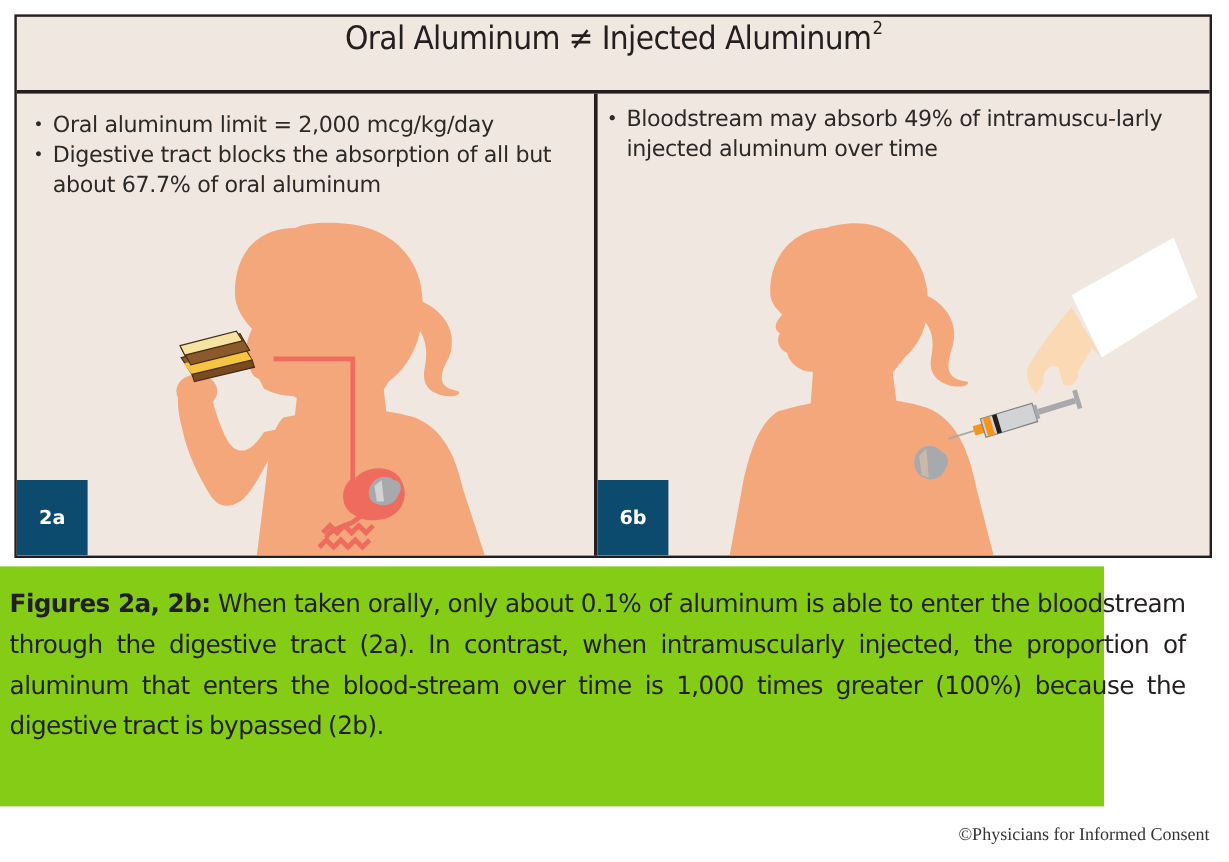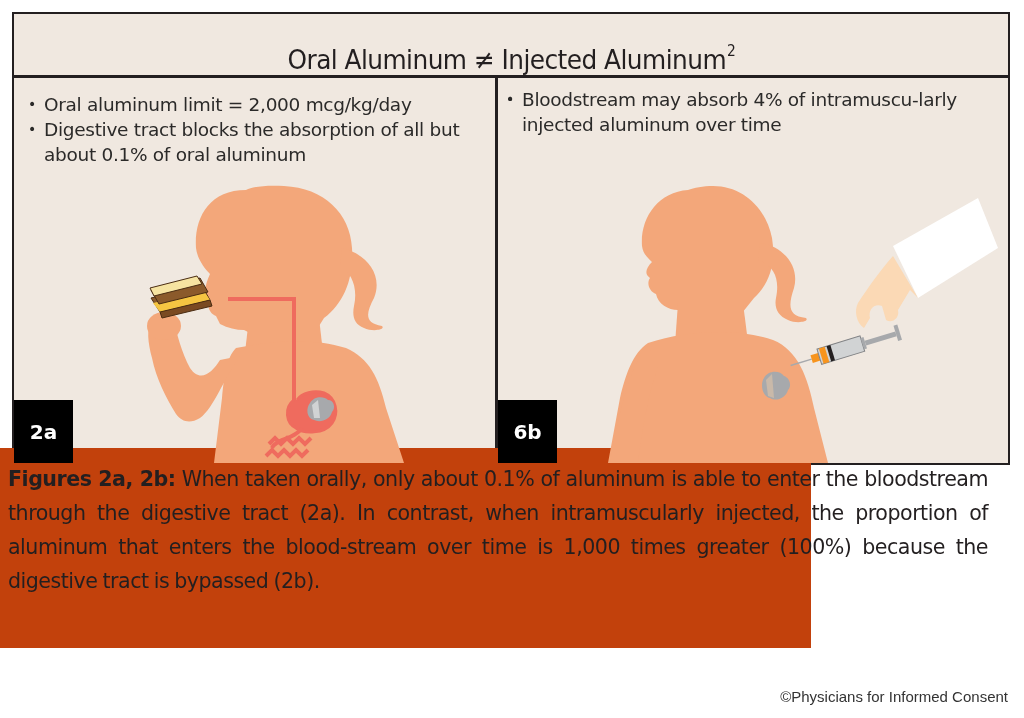--- a/index.html
+++ b/index.html
@@ -7,21 +7,21 @@
     width: 1024px; height: 718px; background: #ffffff;
     position: relative; overflow: hidden;
     font-family: "Liberation Sans", sans-serif;
   }
   .figure-box {
     position: absolute; left: 12px; top: 12px; width: 994px; height: 449px;
     border: 2px solid #231f20; background: #f0e8e0; box-sizing: content-box;
   }
   .figure-header {
     position: absolute; left: 0; top: 0; width: 994px; height: 61px;
-    border-bottom: 3px solid #231f20; display: flex; align-items: flex-end; justify-content: center;
+    border-bottom: 3px solid #231f20; display: flex; align-items: flex-start; justify-content: center;
   }
   .figure-title {
     font-family: "DejaVu Sans", sans-serif; font-size: 27px; color: #231f20;
     letter-spacing: -0.6px; transform: scaleX(0.92); white-space: nowrap;
   }
   .figure-title sup { font-size: 15px; vertical-align: 13px; margin-left: 1px; }
   .panel {
     position: absolute; top: 64px; height: 385px; overflow: hidden;
   }
   .panel-a { left: 0; width: 481px; border-right: 3px solid #231f20; }
@@ -32,51 +32,51 @@
     letter-spacing: -0.3px; z-index: 3;
   }
   .panel-a .bullets { left: 12px; top: 14px; width: 470px; }
   .panel-b .bullets { left: 6px; top: 9px; width: 505px; }
   .bullets li { position: relative; padding-left: 18px; }
   .bullets li .dot {
     position: absolute; left: 2px; top: 0; font-size: 14px;
   }
   .badge {
     position: absolute; bottom: 0; left: 0; width: 59px; height: 63px;
-    background: #000000; color: #ffffff; display: flex; align-items: center; justify-content: center;
-    font-family: "DejaVu Sans", sans-serif; font-weight: bold; font-size: 20px; z-index: 4;
+    background: #0c4a6e; color: #ffffff; display: flex; align-items: center; justify-content: center;
+    font-family: "DejaVu Sans", sans-serif; font-weight: bold; font-size: 16px; z-index: 4;
   }
   .illus { position: absolute; left: 0; top: 0; z-index: 1; }
   .caption {
-    position: absolute; left: 0; top: 448px; width: 811px; height: 200px; background: #c2410c;
+    position: absolute; left: 0; top: 472px; width: 920px; height: 200px; background: #84cc16;
   }
   .caption-text {
     position: absolute; left: 8px; top: 14px; width: 1000px; margin: 0;
     font-family: "DejaVu Sans", sans-serif; font-size: 21px; line-height: 34px; color: #231f20;
     text-align: justify; letter-spacing: -0.5px; word-spacing: -1px;
     transform: scaleX(0.98); transform-origin: left top;
   }
   .caption-text b { font-weight: bold; }
   .copyright {
     position: absolute; right: 16px; top: 688px;
-    font-family: Liberation Sans, sans-serif; font-size: 15px; color: #333333;
+    font-family: Liberation Serif, serif; font-size: 15px; color: #333333;
   }
 </style>
 </head>
 <body>
 
 <div class="figure-box">
   <div class="figure-header">
     <div class="figure-title"><span>Oral Aluminum ≠ Injected Aluminum</span><sup>2</sup></div>
   </div>
 
   <div class="panel panel-a">
     <ul class="bullets">
       <li><span class="dot">•</span><span>Oral aluminum limit = 2,000 mcg/kg/day</span></li>
-      <li><span class="dot">•</span><span>Digestive tract blocks the absorption of all but about 0.1% of oral aluminum</span></li>
+      <li><span class="dot">•</span><span>Digestive tract blocks the absorption of all but about 67.7% of oral aluminum</span></li>
     </ul>
     <svg class="illus" width="481" height="385" viewBox="0 0 481 385">
 
       <g fill="#f3a77a">
 
         <path d="M232 112 C 195 112, 180 140, 182 170 C 183 180, 190 190, 196 196 C 192 205, 188 215, 196 222 C 192 228, 196 236, 202 238 L 206 246 C 214 250, 222 252, 230 252 L 238 256 L 300 256 L 310 240 C 330 225, 340 200, 338 170 C 336 135, 310 110, 270 108 C 255 107, 240 108, 232 112 Z"></path>
 
         <path d="M328 170 C 350 175, 370 195, 360 220 C 352 235, 350 245, 368 248 C 372 252, 358 254, 350 250 C 340 246, 338 238, 340 228 C 344 210, 338 195, 326 188 Z"></path>
 
         <path d="M235 240 L 305 240 L 312 300 L 228 300 Z"></path>
@@ -108,21 +108,21 @@
         <path d="M136 210 L 183 198 L 188 206 L 140 218 Z" fill="#f6e3a1" stroke="#4a2c12" stroke-width="1"></path>
         <path d="M146 234 L 196 222 L 198 228 L 148 240 Z" fill="#7a4a22" stroke="#4a2c12" stroke-width="1"></path>
       </g>
     </svg>
     <div class="badge">2a</div>
   </div>
 
   <div class="panel panel-b">
     <ul class="bullets">
       <li><span class="dot">•</span></li>
-      <li><span class="dot">•</span><span>Bloodstream may absorb 4% of intramuscu-larly injected aluminum over time</span></li>
+      <li><span class="dot">•</span><span>Bloodstream may absorb 49% of intramuscu-larly injected aluminum over time</span></li>
     </ul>
     <svg class="illus" width="510" height="385" viewBox="0 0 510 385">
       <g fill="#f3a77a">
 
         <path d="M190 112 C 160 114, 142 140, 144 168 C 145 176, 150 180, 154 184 C 148 190, 146 196, 152 200 C 148 206, 152 214, 158 216 C 160 226, 170 232, 180 232 L 190 238 L 240 240 L 256 220 C 272 205, 278 185, 274 160 C 268 130, 245 108, 215 108 C 205 108, 196 110, 190 112 Z"></path>
 
         <path d="M262 165 C 285 168, 302 188, 296 210 C 290 228, 290 238, 308 240 C 312 244, 298 246, 290 242 C 280 238, 276 230, 278 220 C 282 200, 276 188, 260 182 Z"></path>
 
         <path d="M180 225 L 245 225 L 252 280 L 176 280 Z"></path>
 

